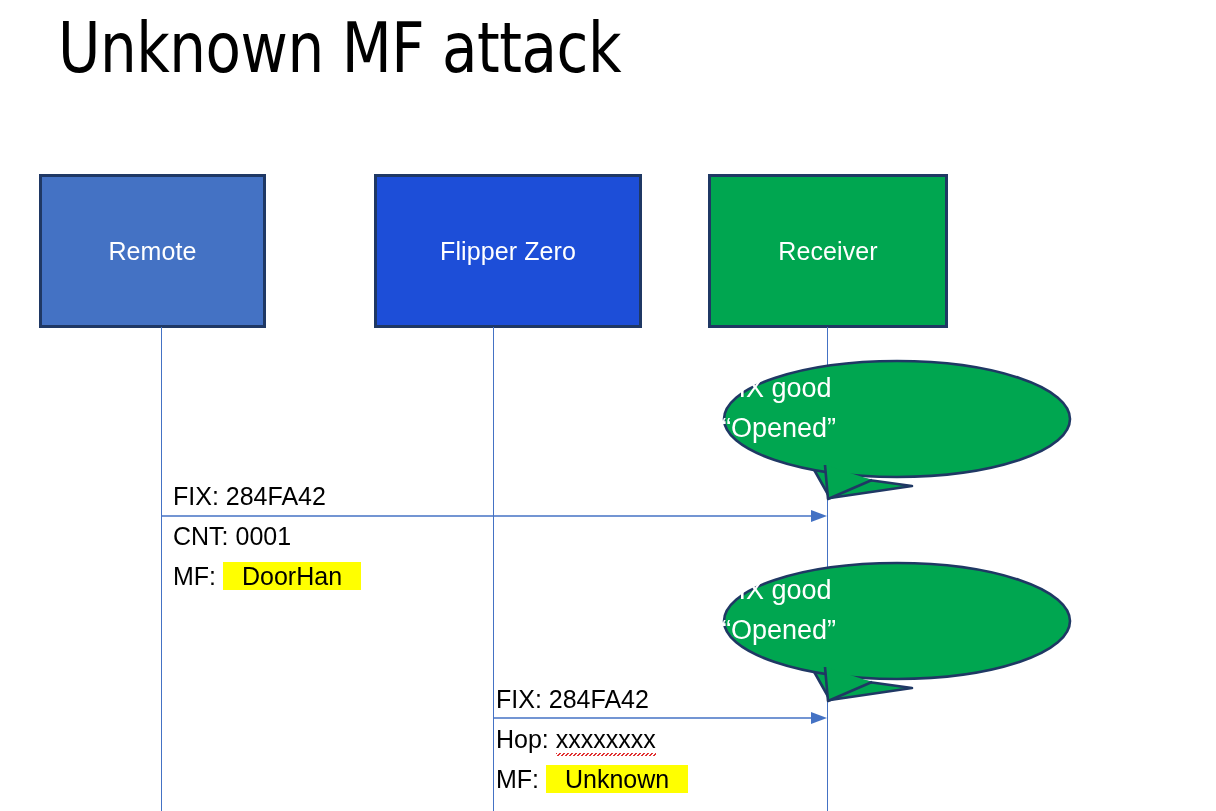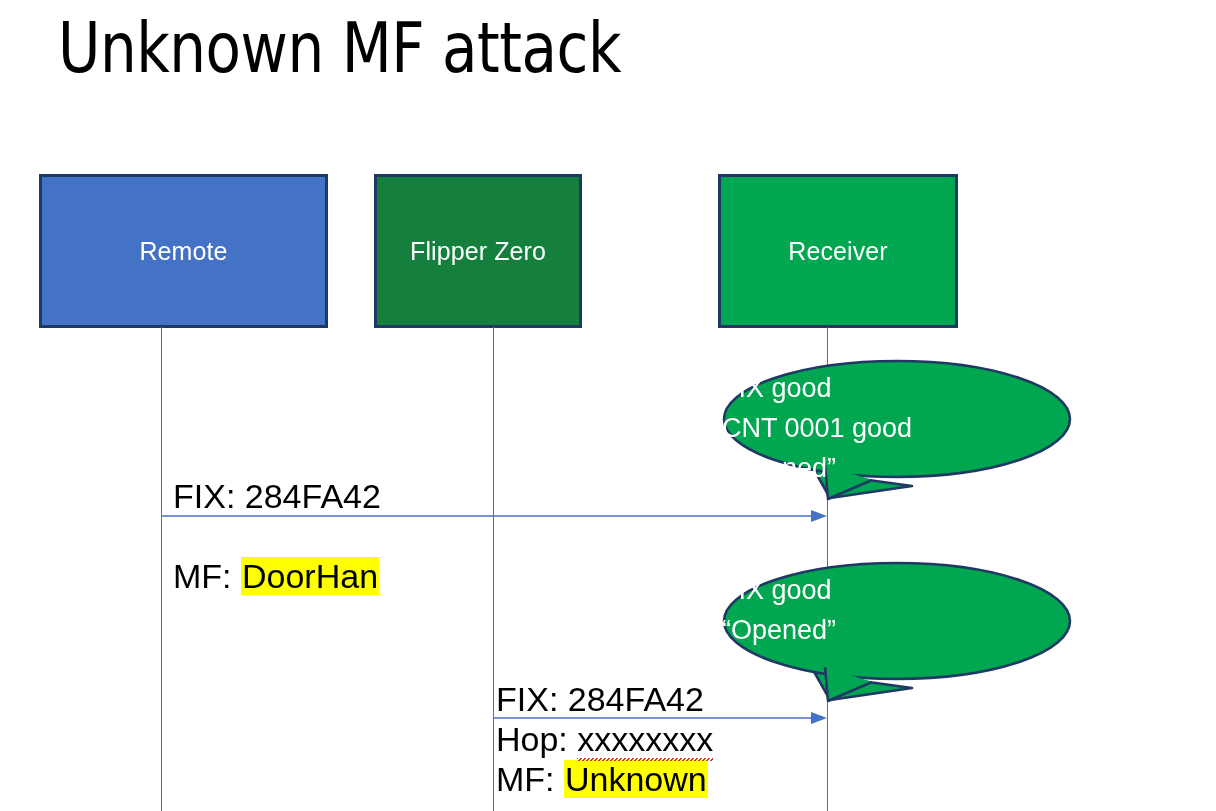--- a/index.html
+++ b/index.html
@@ -49,23 +49,23 @@
   }
   .actor-label {
     color: #ffffff;
     font-size: 25px;
     line-height: 30px;
     font-weight: 400;
     text-align: center;
     letter-spacing: 0.1px;
   }
 
-  #box-remote   { left: 39px;  top: 174px; width: 289px; height: 154px; background: #4472C4; }
-  #box-flipper  { left: 374px; top: 174px; width: 208px; height: 154px; background: #15803d; }
-  #box-receiver { left: 708px; top: 174px; width: 240px; height: 154px; background: #00A650; margin-left: 10px; }
+  #box-remote   { left: 39px;  top: 174px; width: 227px; height: 154px; background: #4472C4; }
+  #box-flipper  { left: 374px; top: 174px; width: 268px; height: 154px; background: #1d4ed8; }
+  #box-receiver { left: 708px; top: 174px; width: 240px; height: 154px; background: #00A650; }
 
   
   .lifeline {
     position: absolute;
     width: 1px;
     background: #4472C4;
     top: 327px;
     height: 484px;
   }
   #lifeline-remote   { left: 161px; }
@@ -78,27 +78,27 @@
     height: 14px;
   }
   .msg-arrow svg { display: block; overflow: visible; }
   #arrow-remote-to-receiver  { left: 161px; top: 509px; width: 667px; }
   #arrow-flipper-to-receiver { left: 493px; top: 711px; width: 335px; }
 
   
   .annotation {
     position: absolute;
     color: #000000;
-    font-size: 34px;
+    font-size: 25px;
     line-height: 40px;
     white-space: nowrap;
   }
   .annotation .hl {
     background: #FFFF00;
-    padding: 0 1px;
+    padding: 0 19px;
   }
   .squiggle {
     background-image: repeating-linear-gradient(
         135deg,
         #E03030 0px, #E03030 1.2px,
         rgba(0,0,0,0) 1.2px, rgba(0,0,0,0) 2.4px);
     background-repeat: repeat-x;
     background-size: 4px 3px;
     background-position: left bottom;
     padding-bottom: 3px;
@@ -162,20 +162,23 @@
   <div id="arrow-flipper-to-receiver" class="msg-arrow">
     <svg width="335" height="14" viewBox="0 0 335 14">
       <line x1="0" y1="7" x2="323" y2="7" stroke="#4472C4" stroke-width="1.4"></line>
       <polygon points="334,7 318,1 318,13" fill="#4472C4"></polygon>
     </svg>
   </div>
 
   <div id="ann-fix-1" class="annotation">
     <span>FIX: </span><span>284FA42</span>
   </div>
+  <div id="ann-cnt-1" class="annotation">
+    <span>CNT: </span><span>0001</span>
+  </div>
   <div id="ann-mf-1" class="annotation">
     <span>MF: </span><span class="hl squiggle">DoorHan</span>
   </div>
 
   <div id="ann-fix-2" class="annotation">
     <span>FIX: </span><span>284FA42</span>
   </div>
   <div id="ann-mf-2" class="annotation">
     <span>MF: </span><span class="hl">Unknown</span>
   </div>
@@ -184,21 +187,20 @@
   </div>
 
   <div id="callout-1" class="callout">
     <svg width="350" height="170" viewBox="0 0 350 170">
       <path d="M 108 140 L 90 108 L 132 120 L 190 128 Z" fill="#00A650" stroke="#1F3864" stroke-width="2.6" stroke-linejoin="round"></path>
       <ellipse cx="175" cy="61" rx="173" ry="58" fill="#00A650" stroke="#1F3864" stroke-width="2.6"></ellipse>
       <path d="M 103 107 L 106 141 L 150 122" fill="#00A650" stroke="#1F3864" stroke-width="2.6" stroke-linejoin="round"></path>
     </svg>
     <div class="callout-text">
       <div>FIX good</div>
-      <div>CNT 0001 good</div>
       <div>“Opened”</div>
     </div>
   </div>
 
   <div id="callout-2" class="callout">
     <svg width="350" height="170" viewBox="0 0 350 170">
       <path d="M 108 140 L 90 108 L 132 120 L 190 128 Z" fill="#00A650" stroke="#1F3864" stroke-width="2.6" stroke-linejoin="round"></path>
       <ellipse cx="175" cy="61" rx="173" ry="58" fill="#00A650" stroke="#1F3864" stroke-width="2.6"></ellipse>
       <path d="M 103 107 L 106 141 L 150 122" fill="#00A650" stroke="#1F3864" stroke-width="2.6" stroke-linejoin="round"></path>
     </svg>

